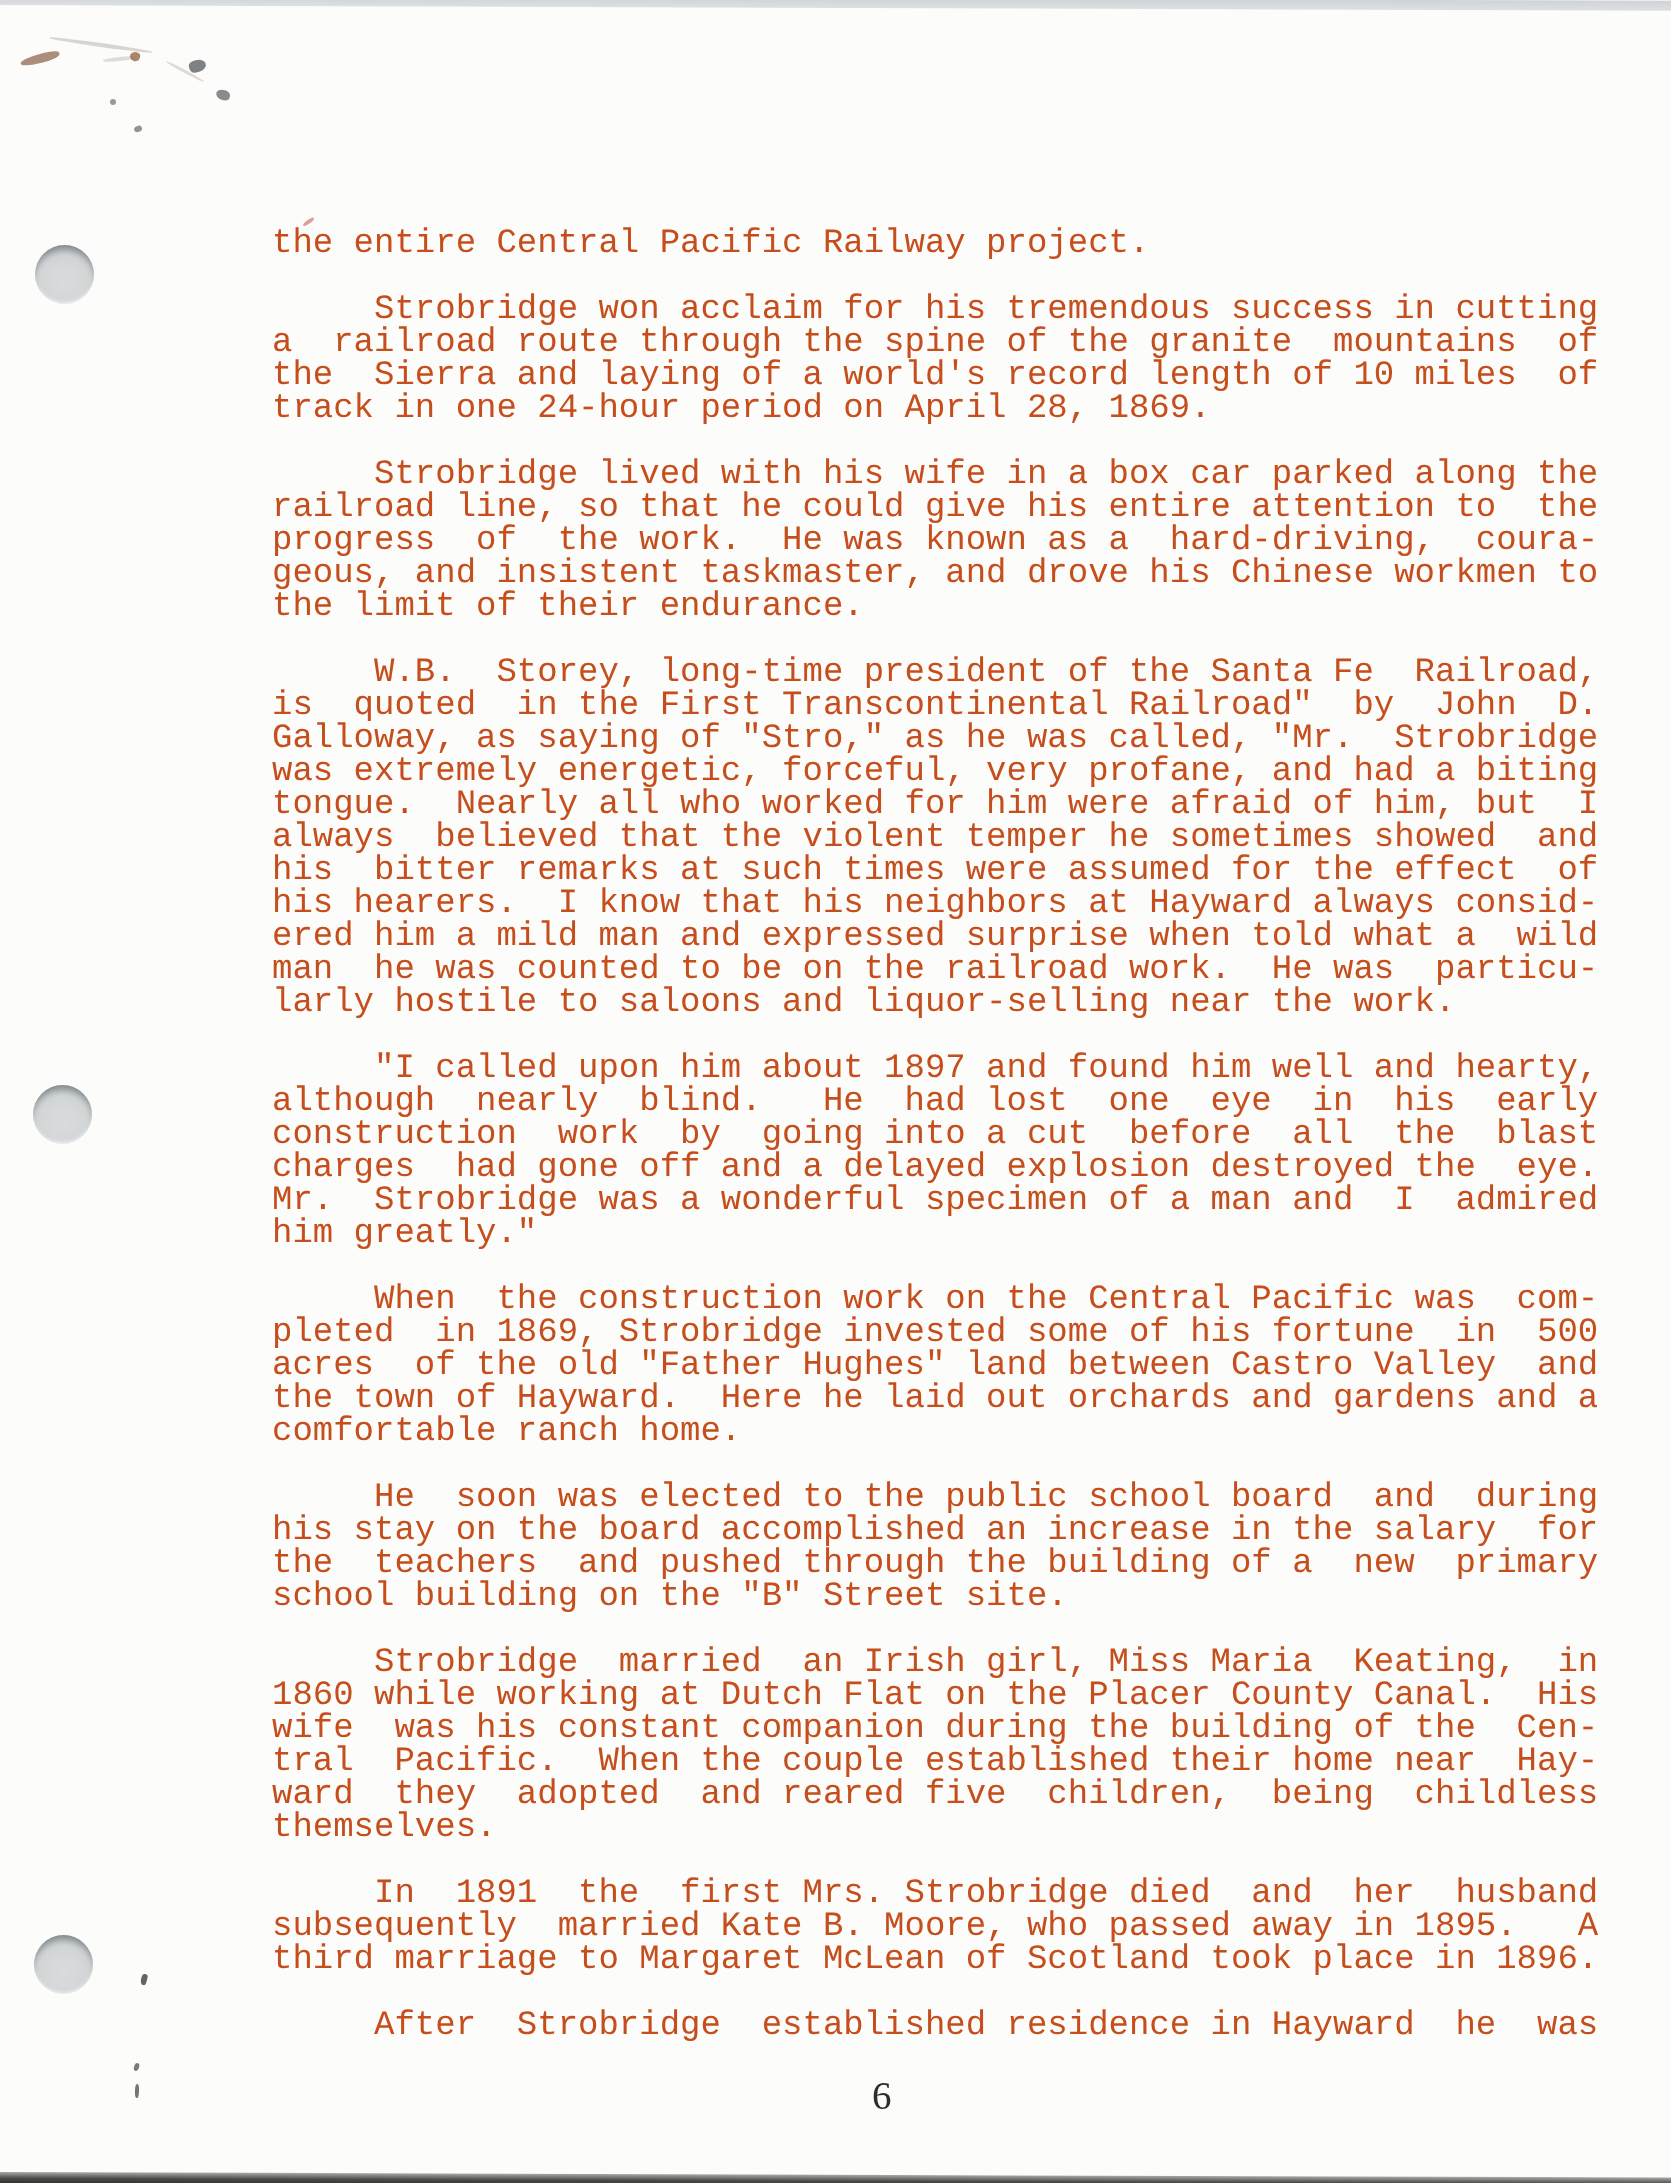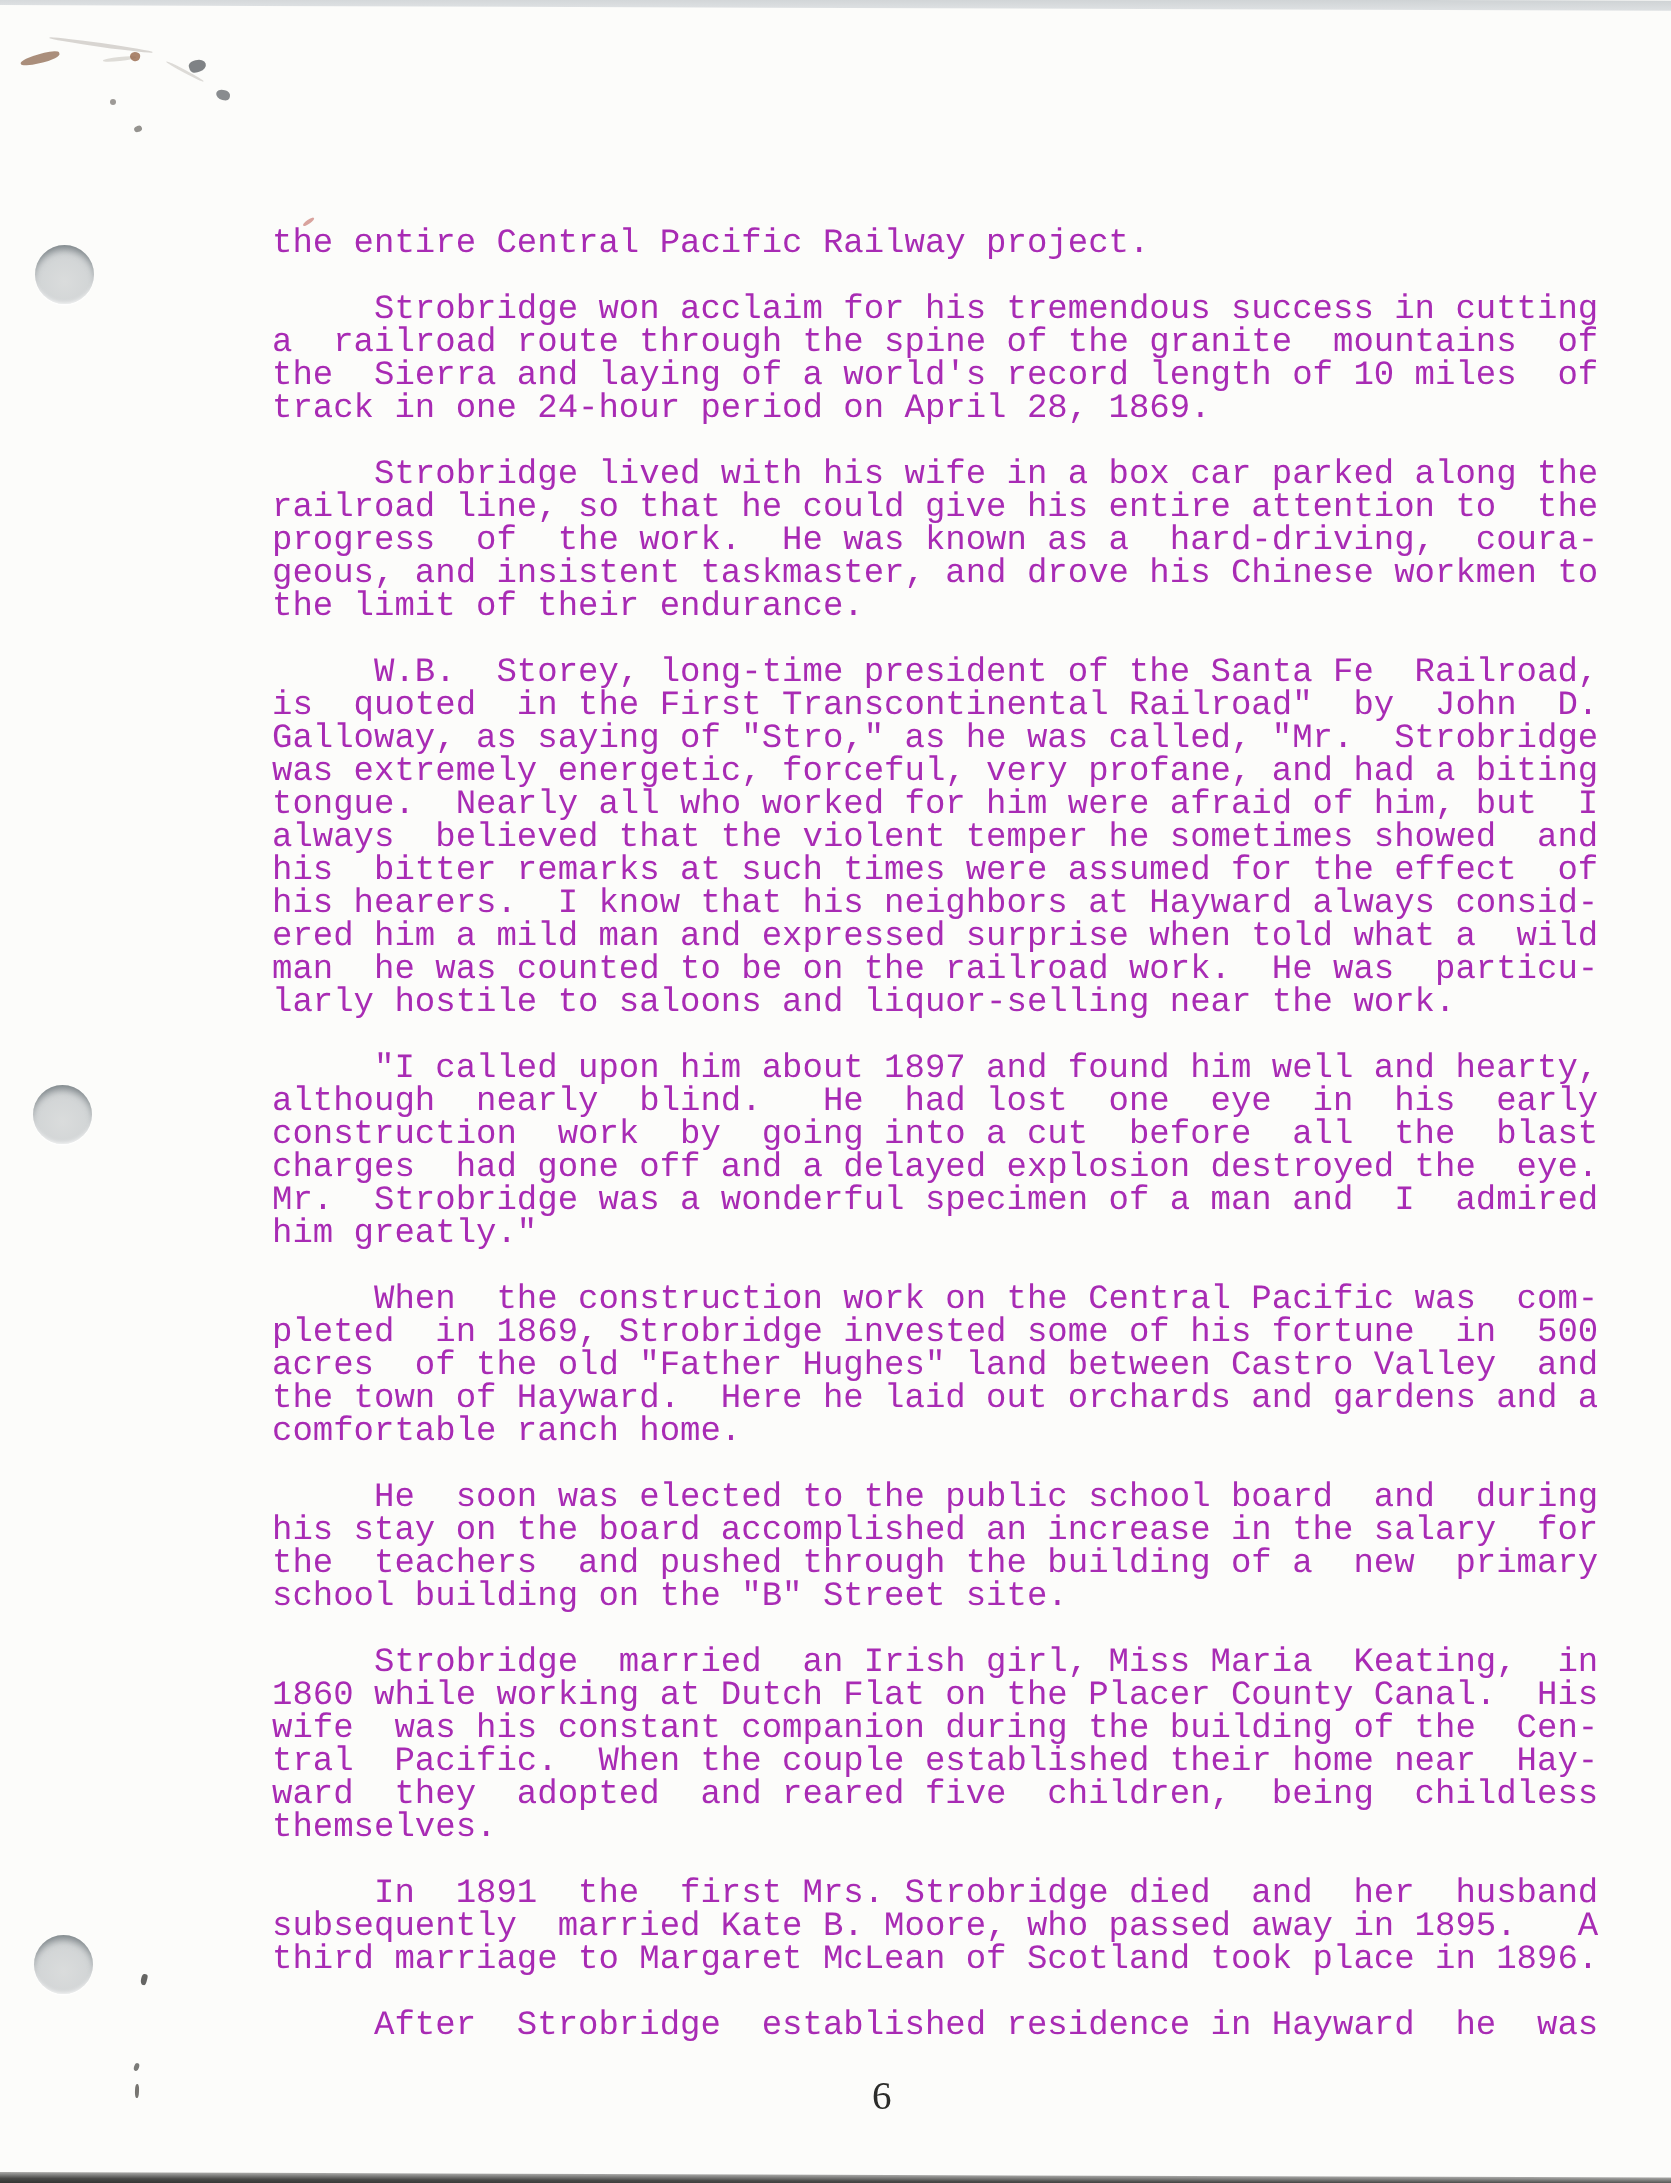--- a/index.html
+++ b/index.html
@@ -52,21 +52,21 @@
   .hole3 { left: 34px;  top: 1935px; }
   
   pre.doc-text {
     position: absolute;
     left: 272px;
     top: 228px;
     margin: 0;
     font-family: "Liberation Mono", "DejaVu Sans Mono", monospace;
     font-size: 34px;
     line-height: 33px;
-    color: #a21caf;
+    color: #c2410c;
     white-space: pre;
     letter-spacing: 0;
     text-rendering: geometricPrecision;
     opacity: 0.93;
   }
   .page-number {
     position: absolute;
     left: 872px;
     top: 2073px;
     font-family: "Liberation Serif", serif;

